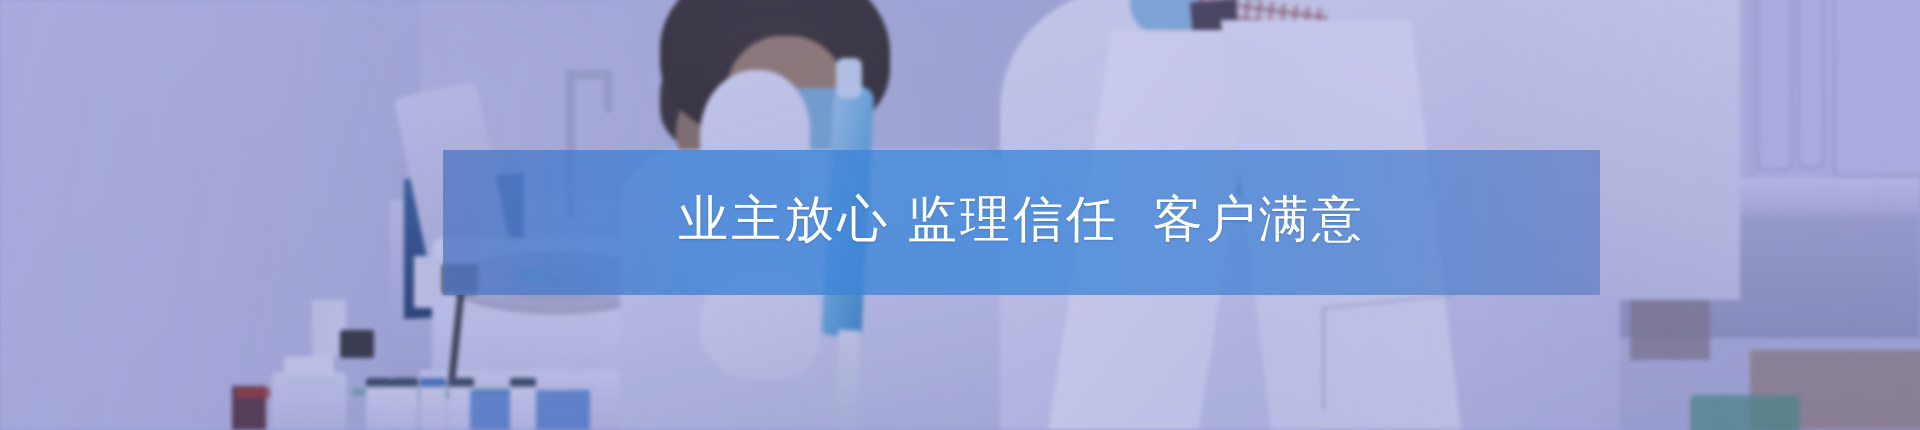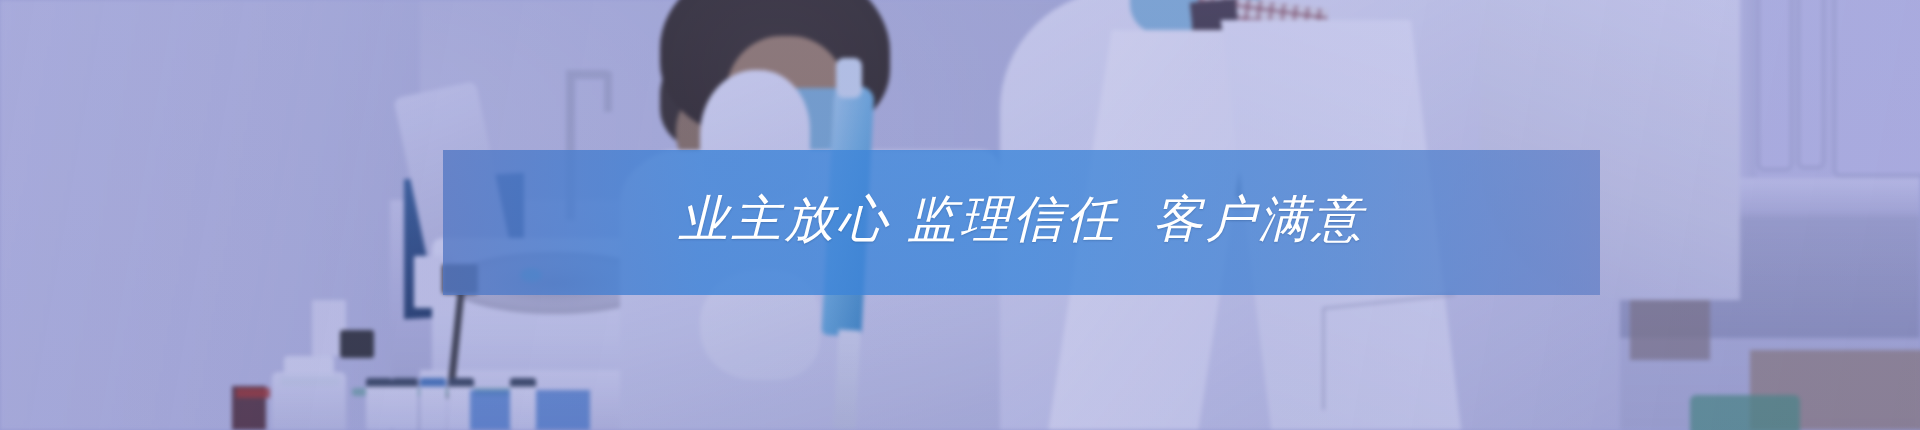--- a/index.html
+++ b/index.html
@@ -411,21 +411,20 @@
         rgba(60,134,218,.78) 50%,
         rgba(74,131,209,.76) 78%,
         rgba(96,126,198,.72) 100%);
   }
   .band-inner {
     position: absolute;
     inset: 0;
     display: flex;
     align-items: center;
     justify-content: center;
-    font-style: italic;
   }
   .headline {
     color: #ffffff;
     font-size: 50px;
     line-height: 1.05;
     letter-spacing: 3px;
     font-weight: 400;
     white-space: pre;
     text-align: center;
     margin: 0 0 6px 0;

